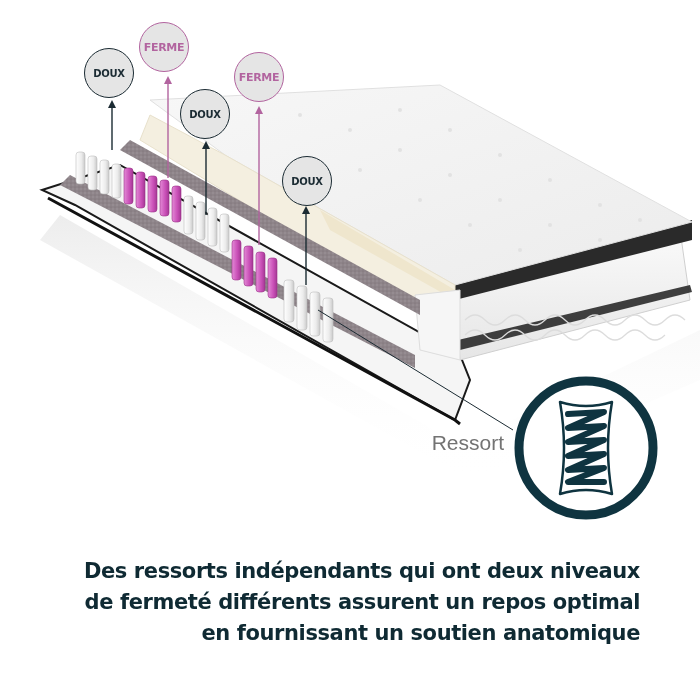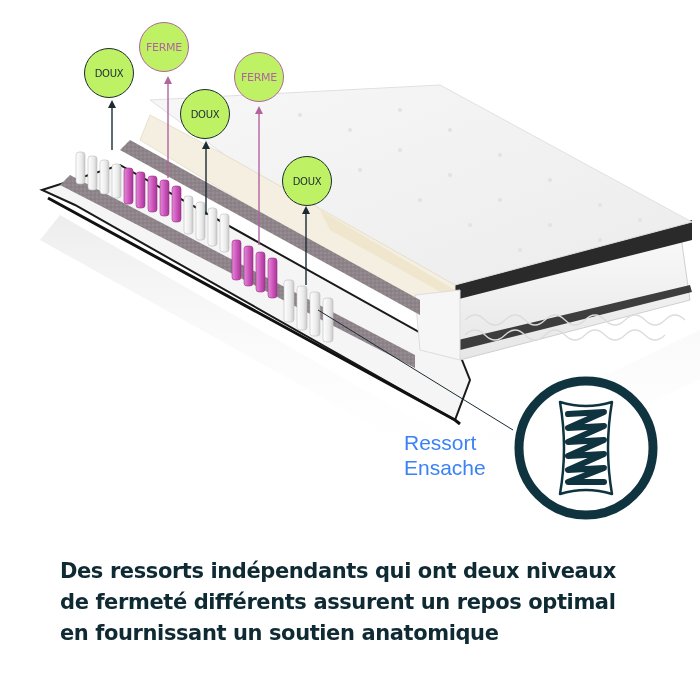--- a/index.html
+++ b/index.html
@@ -1,33 +1,33 @@
 <!DOCTYPE html>
 <html><head>
 <meta charset="utf-8">
 <style>
   html, body { margin: 0; padding: 0; background: #ffffff; }
   body { width: 700px; height: 700px; position: relative; overflow: hidden; font-family: "Liberation Sans", sans-serif; }
   .stage { position: absolute; left: 0; top: 0; width: 700px; height: 700px; }
   .label-circle {
-    position: absolute; border-radius: 50%; background: #bef264;
+    position: absolute; border-radius: 50%; background: #e5e5e5;
     display: flex; align-items: center; justify-content: center;
-    font-family: "DejaVu Sans", sans-serif; font-weight: normal; letter-spacing: -0.3px;
+    font-family: "DejaVu Sans", sans-serif; font-weight: bold; letter-spacing: -0.3px;
     box-sizing: border-box;
   }
   .label-circle.soft { border: 1.5px solid #1b2b33; color: #1b2b33; font-size: 10px; }
   .label-circle.firm { border: 1.5px solid #b2649f; color: #b2649f; font-size: 11px; }
   .callout-text {
     position: absolute; left: 404px; top: 430px; width: 100px;
     font-family: "Liberation Sans", sans-serif; font-size: 21px; line-height: 25px;
-    color: #3b82f6; text-align: left;
+    color: #737373; text-align: right;
   }
   .headline {
     position: absolute; left: 60px; top: 556px; width: 580px;
-    text-align: left; font-family: "DejaVu Sans", sans-serif; font-weight: bold;
+    text-align: right; font-family: "DejaVu Sans", sans-serif; font-weight: bold;
     font-size: 21px; line-height: 31px; color: #0f2a33; letter-spacing: -0.4px;
   }
 </style>
 </head>
 <body>
 
 <div class="stage">
 
   <svg width="700" height="700" viewBox="0 0 700 700" style="position:absolute;left:0;top:0;">
     <defs>
@@ -172,21 +172,20 @@
   </div>
   <div class="label-circle firm" style="left:234px;top:52px;width:50px;height:50px;">
     <span>FERME</span>
   </div>
   <div class="label-circle soft" style="left:282px;top:156px;width:50px;height:50px;">
     <span>DOUX</span>
   </div>
 
   <div class="callout-text">
     <div>Ressort</div>
-    <div>Ensache</div>
   </div>
 
   <svg width="148" height="148" viewBox="0 0 148 148" style="position:absolute;left:512px;top:374px;">
     <circle cx="74" cy="74" r="67" fill="#ffffff" stroke="#0f3440" stroke-width="9"></circle>
     <path d="M48 28 Q74 36 100 28 Q92 74 100 120 Q74 112 48 120 Q56 74 48 28 Z" fill="none" stroke="#0f3440" stroke-width="2.5" stroke-linejoin="round"></path>
     <path d="M56 40 L92 38 L56 54 L92 52 L56 68 L92 66 L56 82 L92 80 L56 96 L92 94 L56 108 L92 108" fill="none" stroke="#0f3440" stroke-width="6" stroke-linecap="round" stroke-linejoin="round"></path>
   </svg>
 
   <div class="headline">Des ressorts indépendants qui ont deux niveaux de fermeté différents assurent un repos optimal en fournissant un soutien anatomique</div>
 </div>

